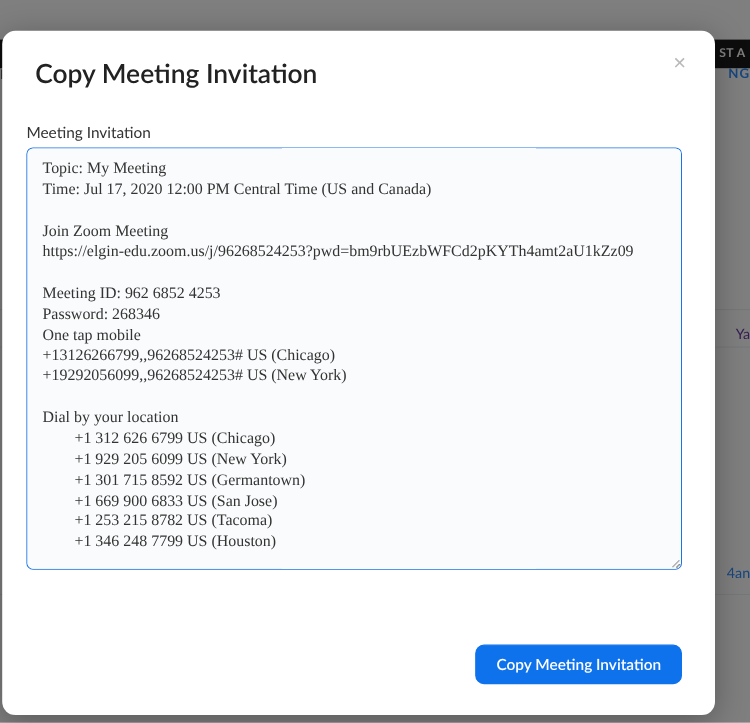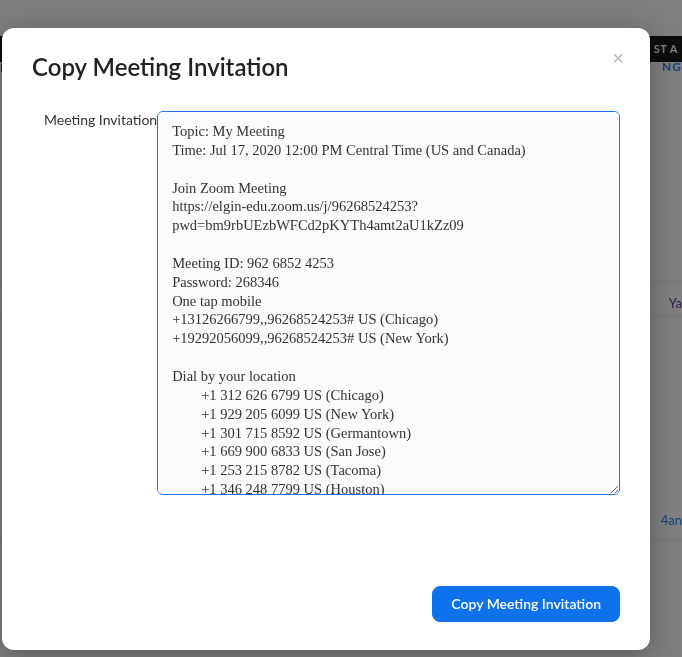--- a/index.html
+++ b/index.html
@@ -94,24 +94,24 @@
     width: 24px; height: 24px;
     display: flex;
     align-items: center; justify-content: center;
     color: #b9b9b9;
     font-size: 20px;
     cursor: pointer;
     background: none; border: none;
     line-height: 1;
   }
   .modal-body {
-    padding: 22px 30px 10px 42px;
+    padding: 22px 30px 10px 22px;
     flex: 1;
     display: flex;
-    flex-direction: row;
+    flex-direction: column;
   }
   .field-label {
     font-size: 14px;
     color: #333;
     margin-bottom: 6px;
   }
   .textarea-wrap {
     position: relative;
     flex: 1;
   }

